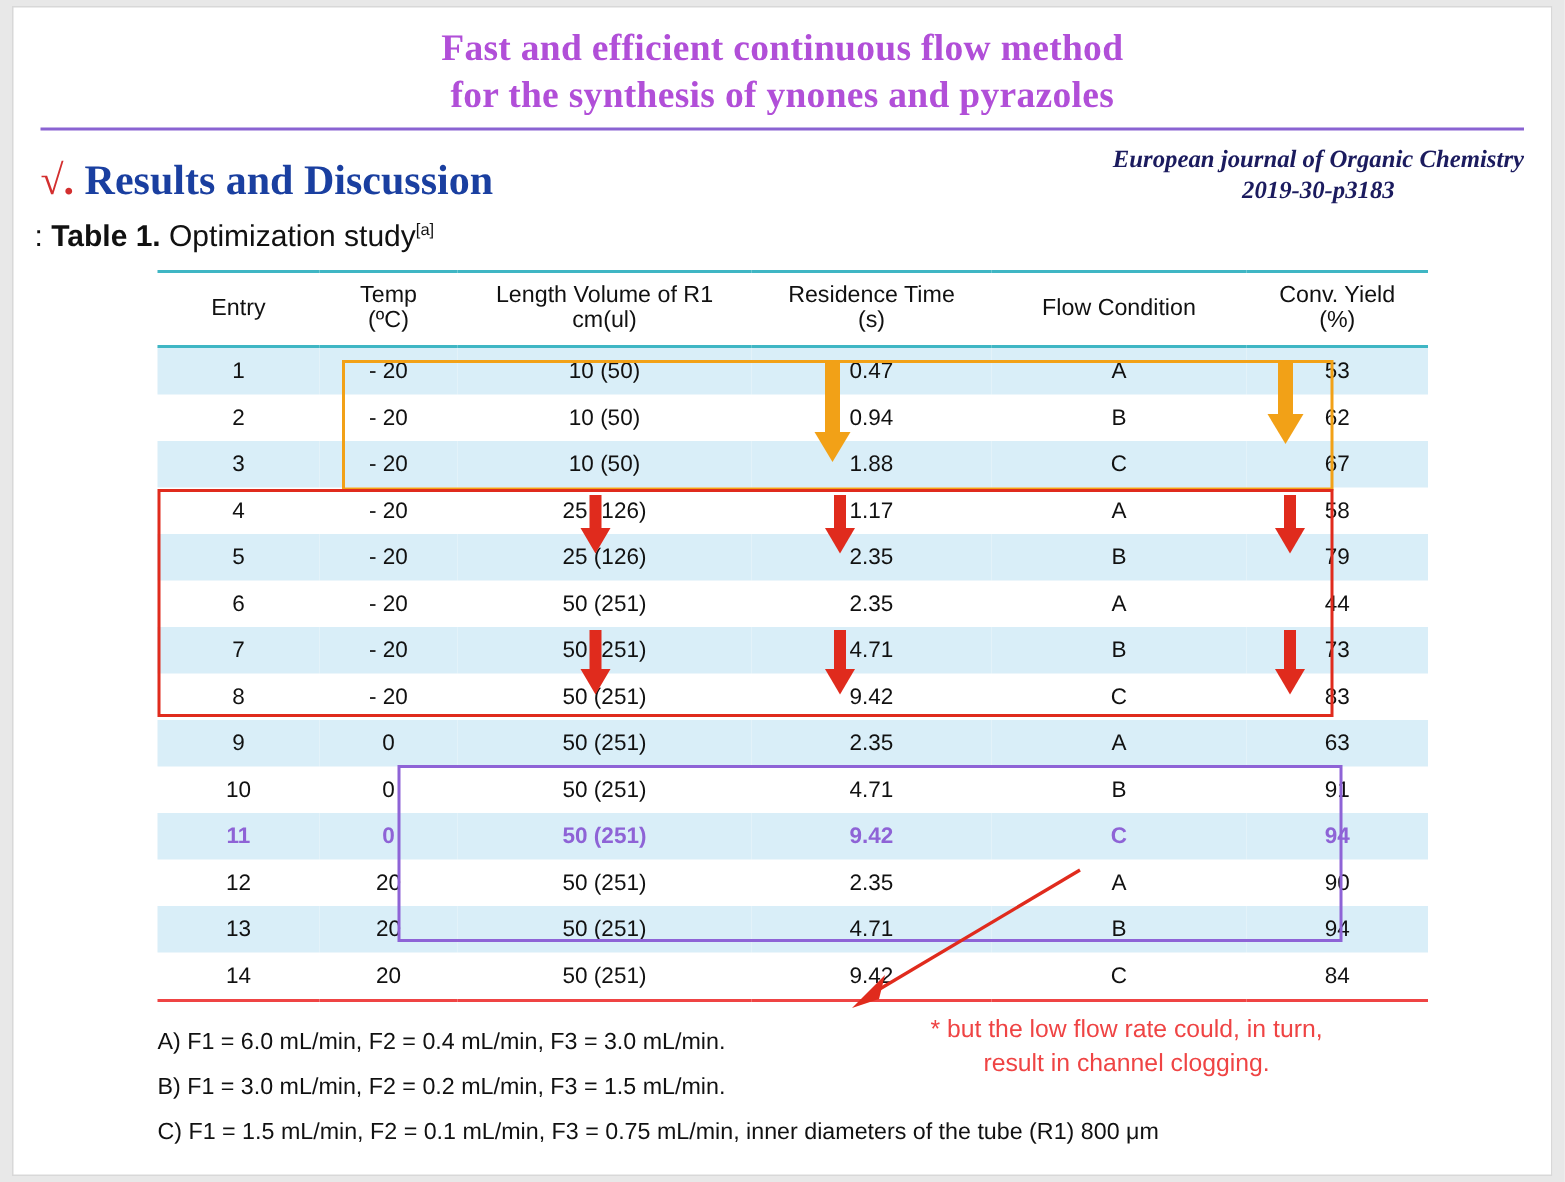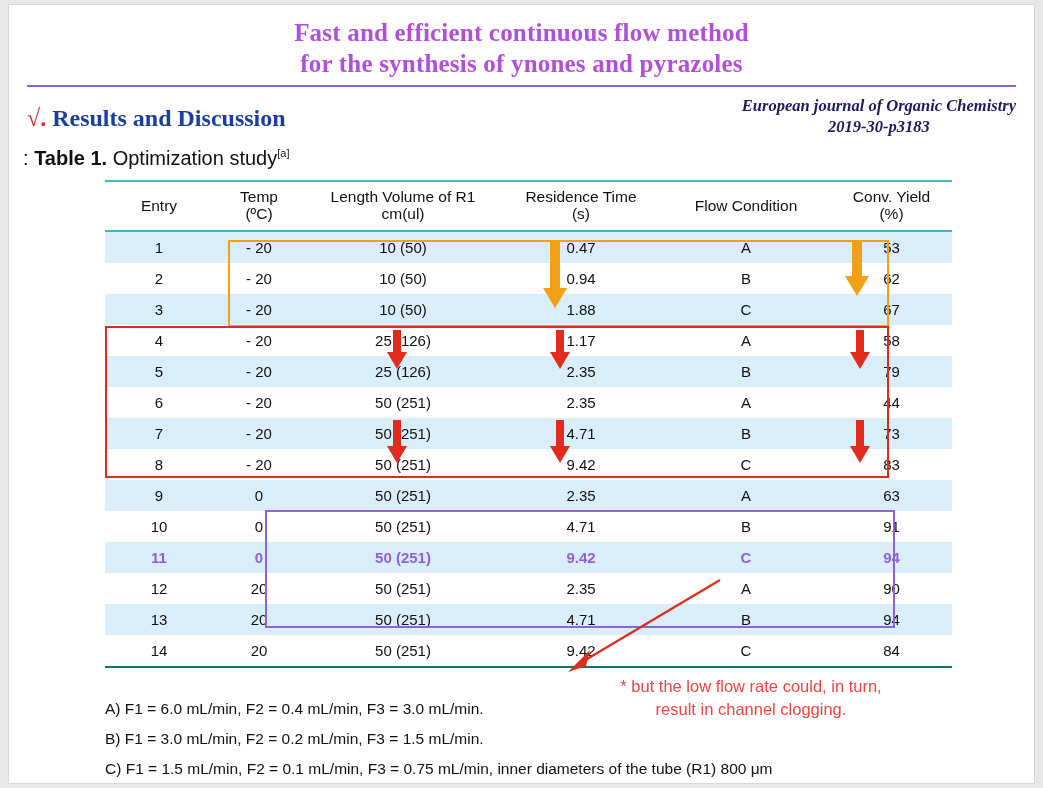--- a/index.html
+++ b/index.html
@@ -45,21 +45,21 @@
   .head-row {
     position: relative;
     height: 58px;
   }
   .section-head {
     position: absolute;
     left: 18px;
     top: 18px;
     font-family: "Liberation Serif", serif;
     font-weight: bold;
-    font-size: 24px;
+    font-size: 28px;
     color: #1a3fa0;
     white-space: nowrap;
   }
   .section-check {
     color: #d32f2f;
     font-weight: bold;
   }
   .journal {
     position: absolute;
     right: 18px;
@@ -103,21 +103,21 @@
     line-height: 17px;
     border-top: 2px solid #3fb6c4;
     border-bottom: 2px solid #3fb6c4;
   }
   table.opt tbody td {
     text-align: center;
     padding: 4px 0;
     height: 23px;
   }
   tr.alt td { background: #d9eef8; }
-  table.opt tbody tr:last-child td { border-bottom: 2px solid #0f766e; }
+  table.opt tbody tr:last-child td { border-bottom: 2px solid #ef4444; }
   tr.highlight td { color: #8e63d6; font-weight: bold; }
 
   col.c-entry  { width: 108px; }
   col.c-temp   { width: 92px; }
   col.c-len    { width: 196px; }
   col.c-res    { width: 160px; }
   col.c-flow   { width: 170px; }
   col.c-conv   { width: 121px; }
 
   
@@ -142,21 +142,21 @@
     top: 0;
   }
   .arrow .head {
     position: absolute;
     left: 50%;
     transform: translateX(-50%);
     width: 0; height: 0;
   }
   
   .notes {
-    margin: 26px 0 0 96px;
+    margin: 12px 0 0 96px;
     font-size: 15.5px;
     color: #111;
     line-height: 30px;
   }
   .comment {
     position: absolute;
     right: 118px;
     bottom: 62px;
     width: 330px;
     text-align: center;

